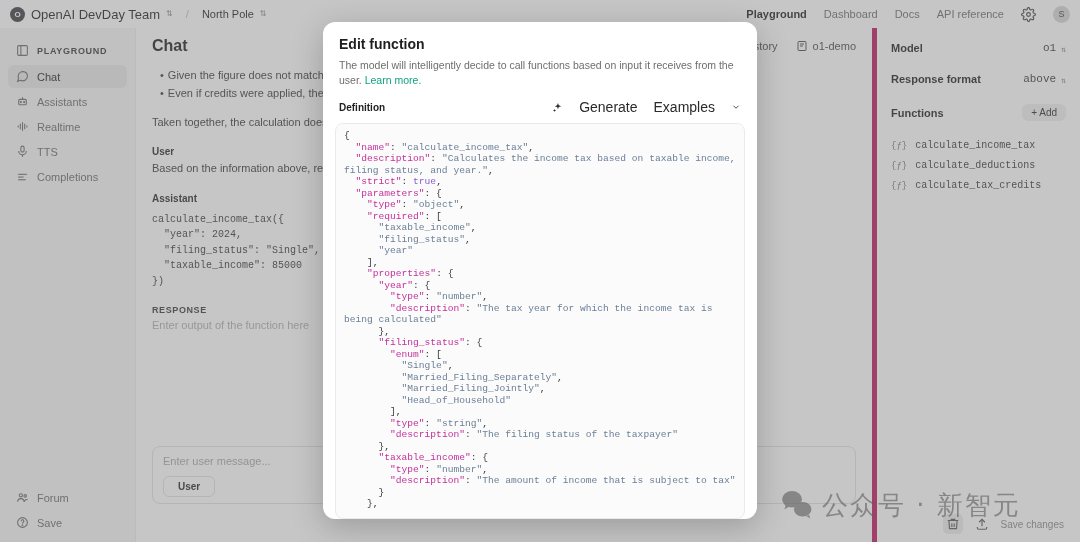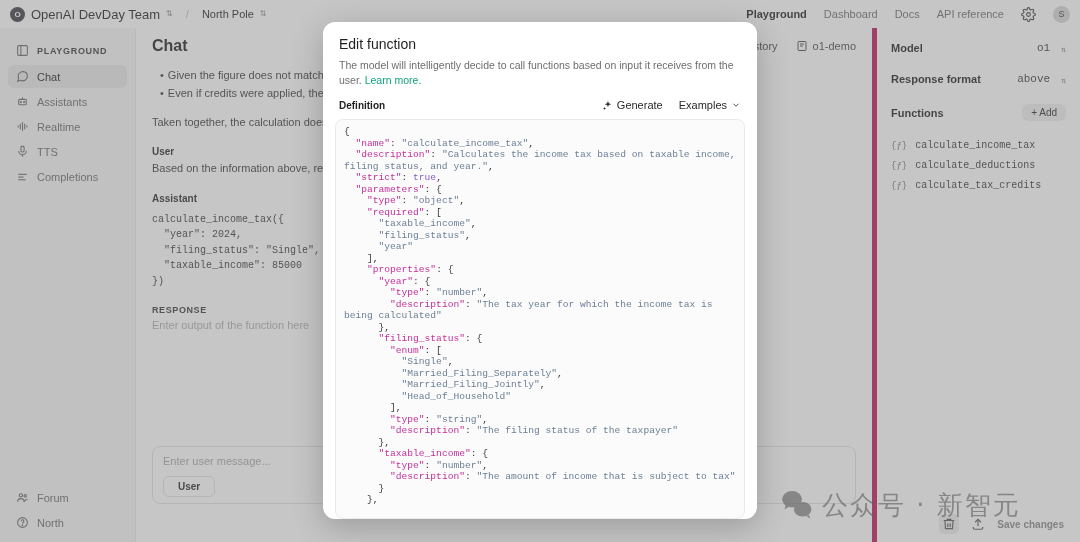--- a/index.html
+++ b/index.html
@@ -119,21 +119,21 @@
     position: absolute; top: 28px; left: 872px; width: 208px; height: 514px;
     background: #fff; border-left: 5px solid #be185d;
     padding: 14px 14px; z-index: 3;
   }
   .rrow {
     display: flex; align-items: center; justify-content: space-between;
     margin-bottom: 19px;
   }
   .rlabel { font-size: 11px; font-weight: bold; color: #1f1f1f; }
   .rvalue {
-    display: flex; align-items: flex-end; gap: 11px;
+    display: flex; align-items: flex-end; gap: 5px;
     font-size: 11px; color: #3a3a3a;
     font-family: "Liberation Mono", monospace;
   }
   .add-btn {
     display: flex; align-items: center; gap: 4px;
     background: #f0f0f0; border-radius: 6px;
     padding: 3px 9px; font-size: 10px; color: #2a2a2a;
   }
   .fn-item {
     display: flex; align-items: center; gap: 8px;
@@ -148,30 +148,30 @@
   
   .modal {
     position: absolute; top: 22px; left: 323px;
     width: 434px; height: 497px;
     background: #fff; border-radius: 12px;
     box-shadow: 0 8px 32px rgba(0,0,0,0.22);
     z-index: 60; overflow: hidden;
     display: flex; flex-direction: column;
   }
   .modal-head { padding: 14px 16px 0 16px; }
-  .modal-title { font-size: 14px; font-weight: normal; color: #1f1f1f; }
+  .modal-title { font-size: 14px; font-weight: bold; color: #1f1f1f; }
   .modal-sub { font-size: 10.5px; color: #6e6e6e; margin-top: 6px; line-height: 1.4; }
   .modal-sub a { color: #10a37f; text-decoration: none; }
   .def-row {
     display: flex; align-items: center;
     padding: 12px 16px 8px 16px;
   }
   .def-label { font-size: 10px; font-weight: bold; color: #1f1f1f; }
   .def-tools { margin-left: auto; display: flex; align-items: center; gap: 16px; }
-  .def-tool { display: flex; align-items: center; gap: 4px; font-size: 11px; color: #2a2a2a; }
+  .def-tool { display: flex; align-items: center; gap: 16px; font-size: 14px; color: #2a2a2a; }
 
   .editor {
     margin: 0 12px; flex: 1;
     background: #fbfbfb; border: 1px solid #eaeaea; border-radius: 8px;
     overflow: hidden; position: relative;
   }
   .code {
     font-family: "Liberation Mono", monospace;
     font-size: 9.6px; line-height: 1.2;
     padding: 6px 8px; white-space: pre-wrap; word-break: break-word;
@@ -201,21 +201,21 @@
   }
 
   
   .bottom-strip {
     position: absolute; bottom: 0; left: 136px; width: 944px; height: 36px;
     z-index: 3; display: flex; align-items: center; justify-content: flex-end;
     padding-right: 16px; gap: 12px;
   }
   .strip-ico { width: 14px; height: 14px; color: #5a5a5a; }
   .strip-ico.boxed { background: #ececec; border-radius: 5px; padding: 3px; width: 20px; height: 20px; }
-  .save-changes { font-size: 10px; color: #8a8a8a; font-weight: bold; }
+  .save-changes { font-size: 10px; color: #8a8a8a; }
 
   
   .watermark {
     position: absolute; left: 780px; top: 488px;
     display: flex; align-items: flex-start; gap: 8px;
     z-index: 70; opacity: 0.62; pointer-events: none;
   }
   .wm-text {
     font-size: 26px; color: #5f5f5f; letter-spacing: 2px;
     font-family: "DejaVu Sans", sans-serif;
@@ -312,21 +312,21 @@
             <path d="M15 20a5 5 0 0 1 6.5-4"></path>
         </svg>
         <span>Forum</span>
       </div>
       <div class="side-item">
         <svg class="side-ico" viewBox="0 0 24 24" fill="none" stroke="currentColor" stroke-width="2">
           <circle cx="12" cy="12" r="9"></circle>
             <path d="M9.5 9.5a2.5 2.5 0 1 1 3.4 2.3c-.6.3-.9.8-.9 1.5v.4"></path>
             <circle cx="12" cy="17" r="0.6" fill="currentColor"></circle>
         </svg>
-        <span>North</span>
+        <span>Save</span>
       </div>
     </div>
   </div>
 
   <div class="main">
     <div class="main-head">
       <div class="page-title">Chat</div>
       <div class="head-tools">
         <div class="tool">
           <svg class="tool-ico" viewBox="0 0 24 24" fill="none" stroke="currentColor" stroke-width="2">

